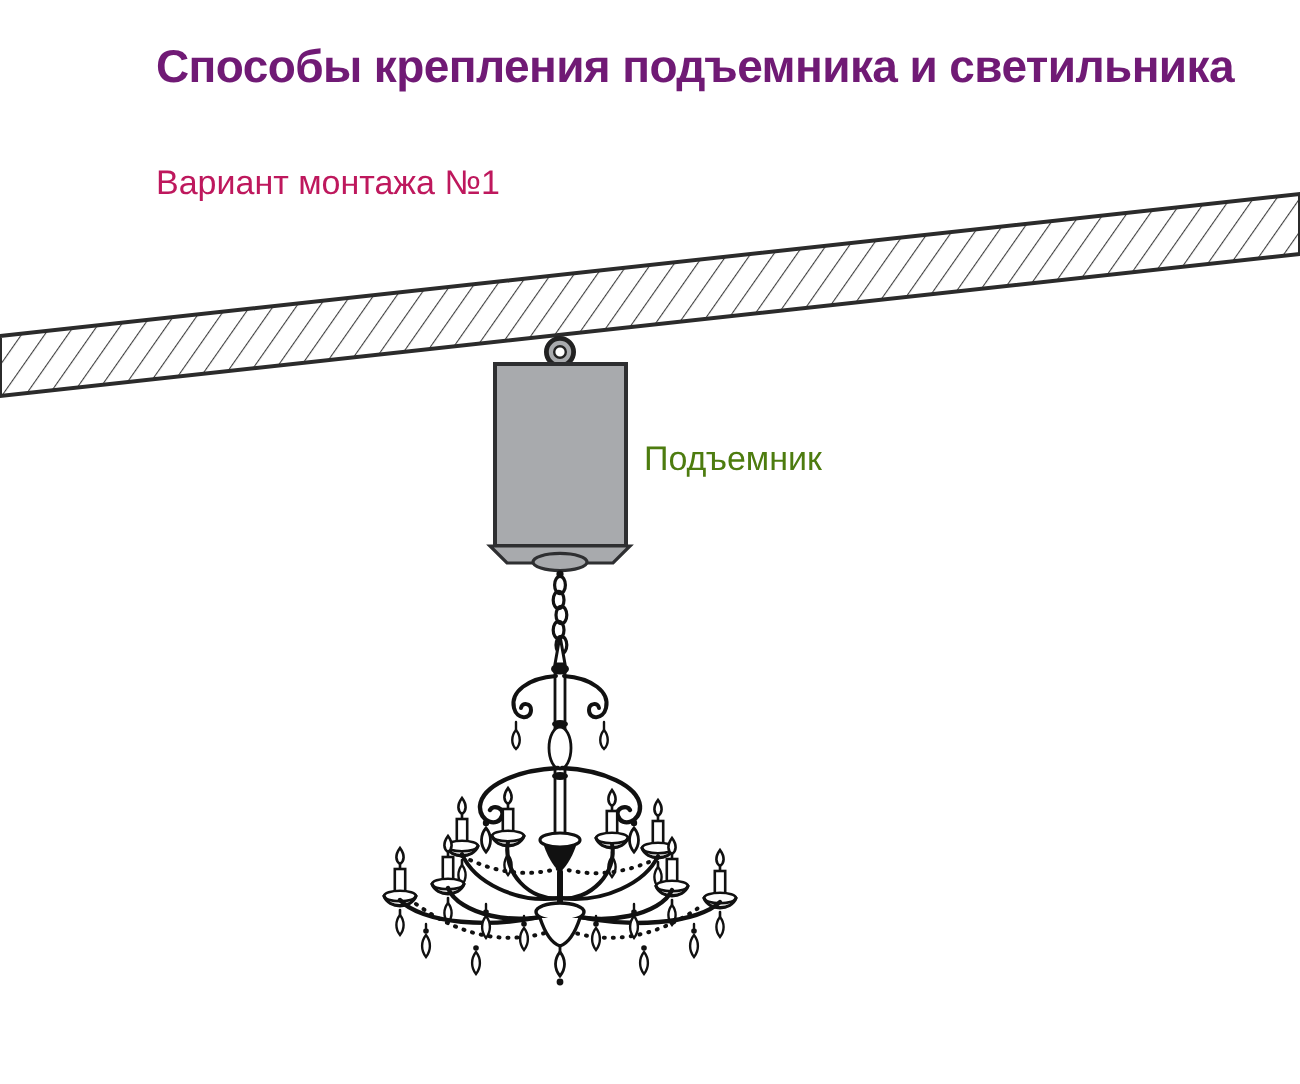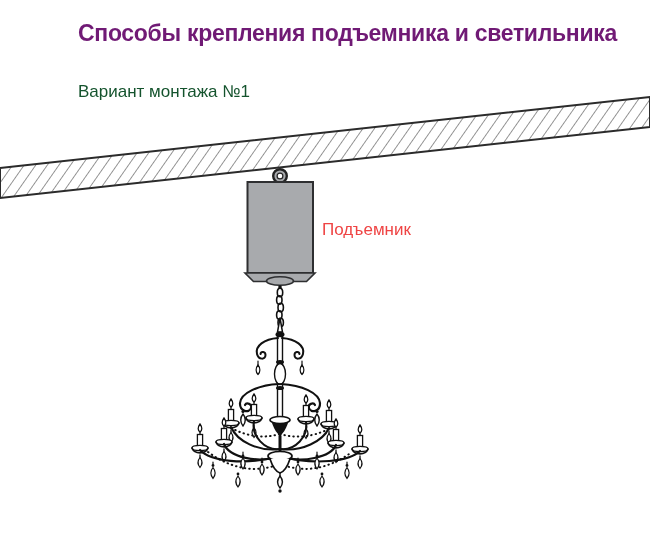--- a/index.html
+++ b/index.html
@@ -8,25 +8,25 @@
     background:#ffffff;
     font-family:"Liberation Sans","DejaVu Sans",sans-serif;
   }
   .page-title{
     position:absolute;left:78px;top:20px;
     font-size:23px;font-weight:bold;color:#701a75;
     letter-spacing:-0.3px;white-space:nowrap;line-height:1.2;
   }
   .page-subtitle{
     position:absolute;left:78px;top:82px;
-    font-size:17px;color:#14532d;white-space:nowrap;line-height:1.2;
+    font-size:17px;color:#be185d;white-space:nowrap;line-height:1.2;
   }
   .lift-label{
     position:absolute;left:322px;top:220px;
-    font-size:17px;color:#ef4444;white-space:nowrap;line-height:1.2;
+    font-size:17px;color:#4d7c0f;white-space:nowrap;line-height:1.2;
   }
   .diagram-svg{position:absolute;left:0;top:0;}
 </style>
 </head>
 <body>
 
 <div class="page-title">Способы крепления подъемника и светильника</div>
 <div class="page-subtitle">Вариант монтажа №1</div>
 
 <svg class="diagram-svg" width="650" height="542" viewBox="0 0 650 542" xmlns="http://www.w3.org/2000/svg">

